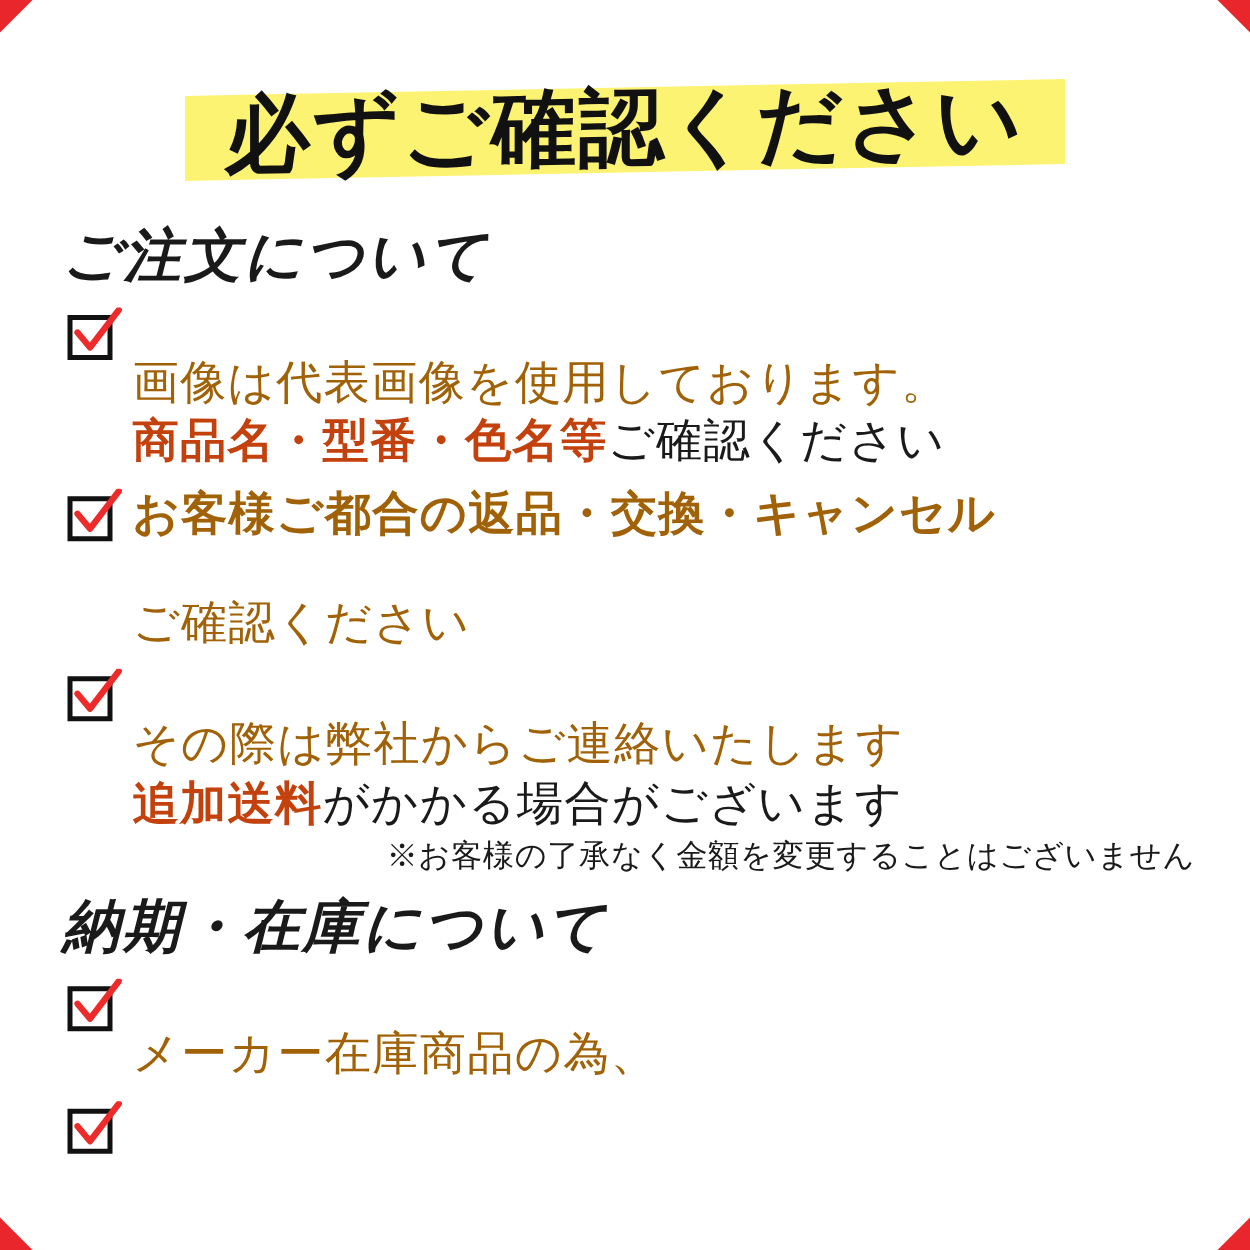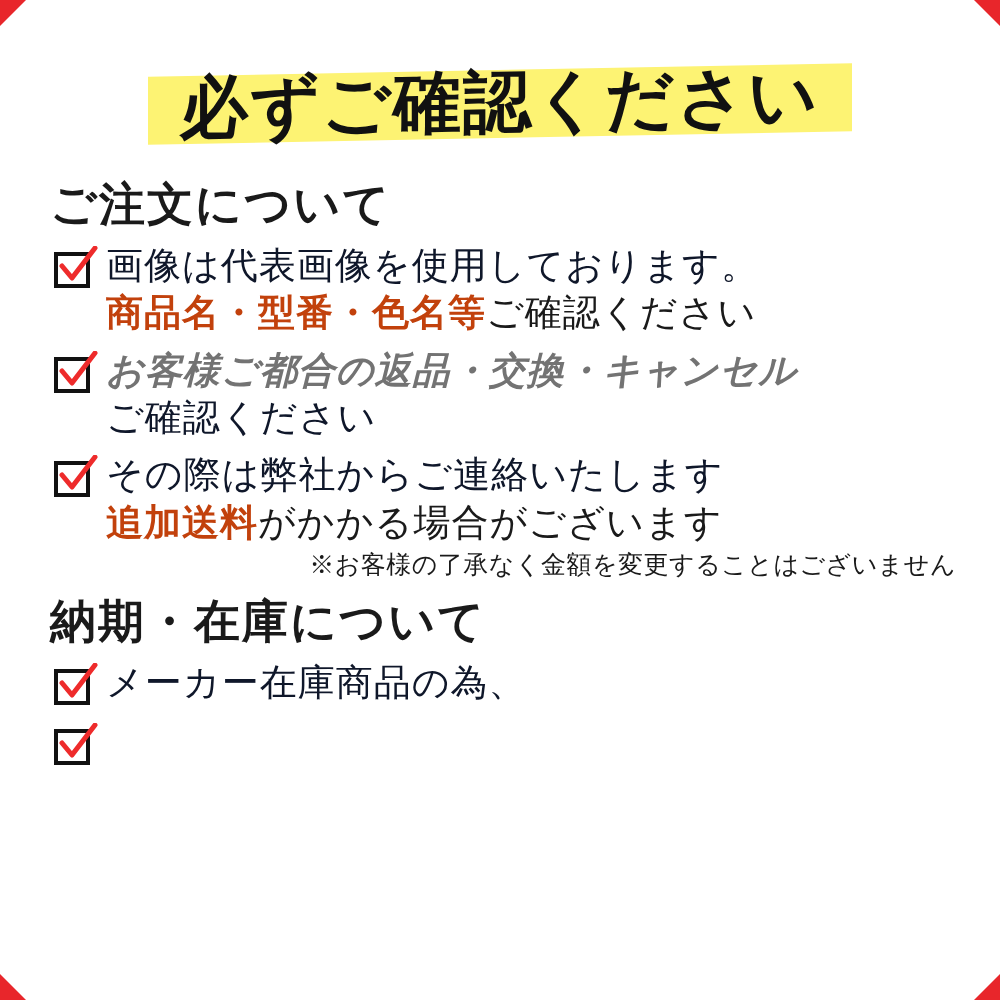--- a/index.html
+++ b/index.html
@@ -77,20 +77,21 @@
     transform: skewY(-1.1deg);
   }
 
   .section-head {
     font-family: "DejaVu Serif", "Liberation Serif", serif;
     font-weight: bold;
     font-size: 46px;
     color: #1a1a1a;
     letter-spacing: 2px;
     margin: 6px 0 6px 6px;
+    font-style: italic;
   }
   .section-head.second { margin-top: 8px; }
 
   .item {
     display: flex;
     align-items: flex-start;
     margin: 6px 0 10px 8px;
   }
   .check {
     flex: 0 0 auto;
@@ -116,26 +117,26 @@
   }
   .line {
     font-family: "DejaVu Serif", "Liberation Serif", serif;
     font-size: 37px;
     line-height: 1.28;
     color: #1a1a1a;
     letter-spacing: 1px;
     white-space: nowrap;
   }
   .line.red {
-    color: #737373;
-    font-weight: bold;
-    font-style: italic;
+    color: #a16207;
+    font-weight: bold;
   }
   .line.bold-black {
-    color: #0f172a;
+    color: #a16207;
+    margin-top: 40px;
   }
   .mix .r {
     color: #c2410c;
     font-weight: bold;
   }
   .note {
     font-family: "DejaVu Serif", "Liberation Serif", serif;
     font-size: 25px;
     color: #1a1a1a;
     letter-spacing: 0.5px;

